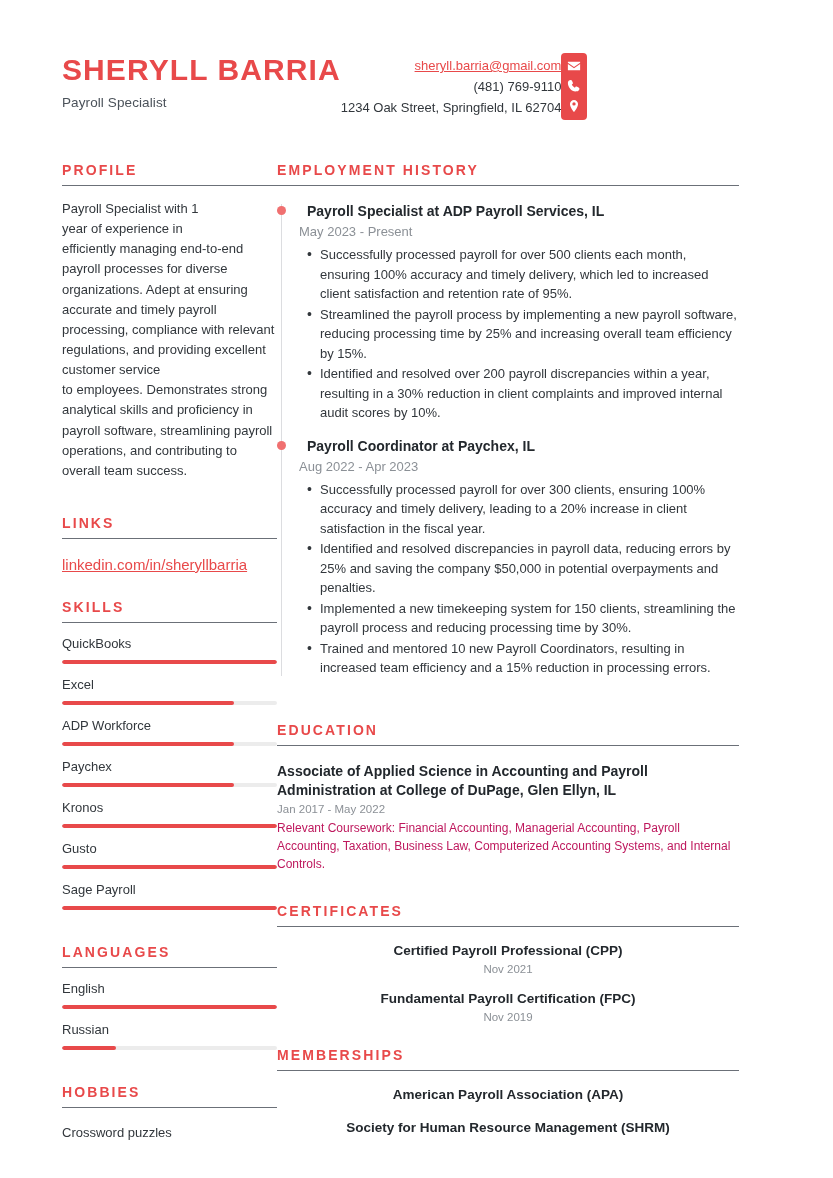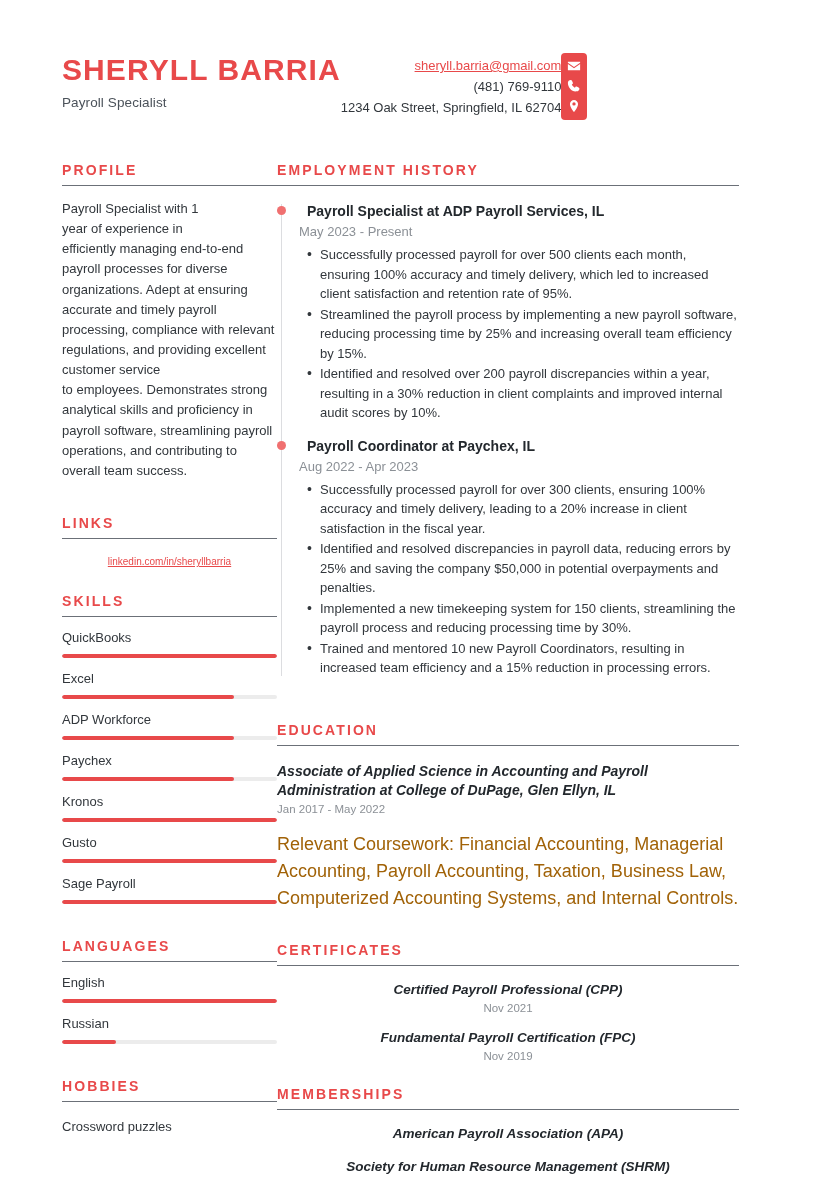--- a/index.html
+++ b/index.html
@@ -106,26 +106,25 @@
     line-height: 1.55;
     color: #32373c;
     margin-top: 13px;
     white-space: pre-line;
   }
   .block-gap-lg { height: 34px; }
   .block-gap-md { height: 26px; }
 
   .link-item {
     display: block;
-    font-size: 10px;
+    font-size: 15px;
     color: #e8494a;
     text-decoration: underline;
     text-decoration-color: #e8494a;
     margin-top: 17px;
-    text-align: center;
   }
 
   .meter-row { margin-top: 13px; }
   .meter-label {
     font-size: 13px;
     color: #32373c;
     margin-bottom: 9px;
   }
   .meter-track {
     position: relative;
@@ -205,32 +204,31 @@
     font-size: 14px;
     color: #32373c;
   }
 
   .entry { margin-top: 16px; }
   .entry-head {
     font-size: 14px;
     font-weight: bold;
     color: #23282d;
     line-height: 1.35;
-    font-style: italic;
   }
   .entry-date {
     font-size: 11.5px;
     color: #8b9096;
     margin-top: 3px;
   }
   .entry-desc {
-    font-size: 18px;
+    font-size: 12px;
     line-height: 1.5;
-    color: #a16207;
-    margin-top: 16px;
+    color: #be185d;
+    margin-top: 4px;
   }
   .entry-compact { margin-top: 15px; text-align: center; }
   .entry-compact .entry-head { font-size: 13.5px; }
 
   .gap-sec { height: 30px; }
   .gap-sec-sm { height: 24px; }
 </style>
 </head>
 <body>
 

